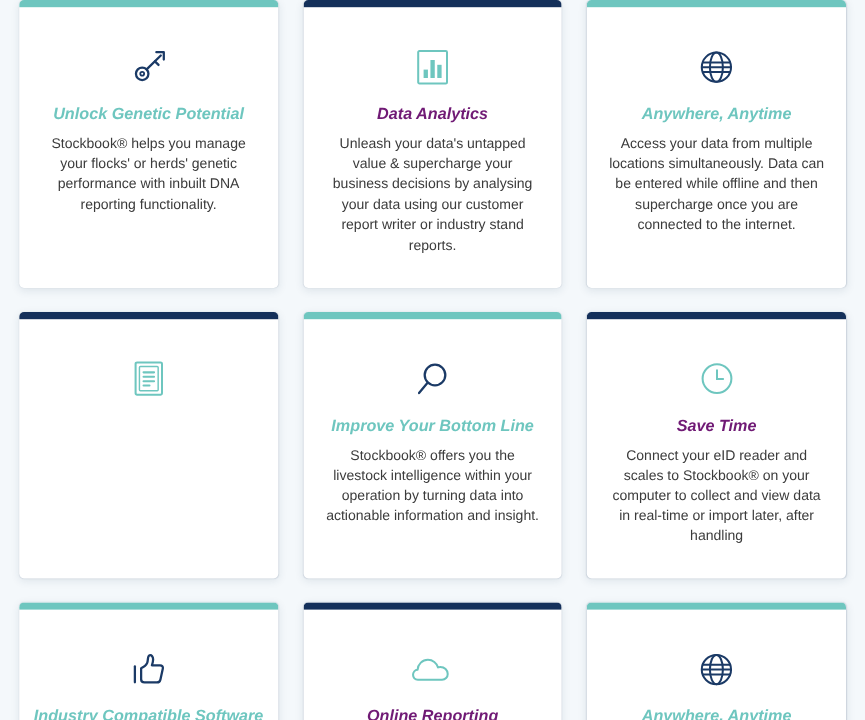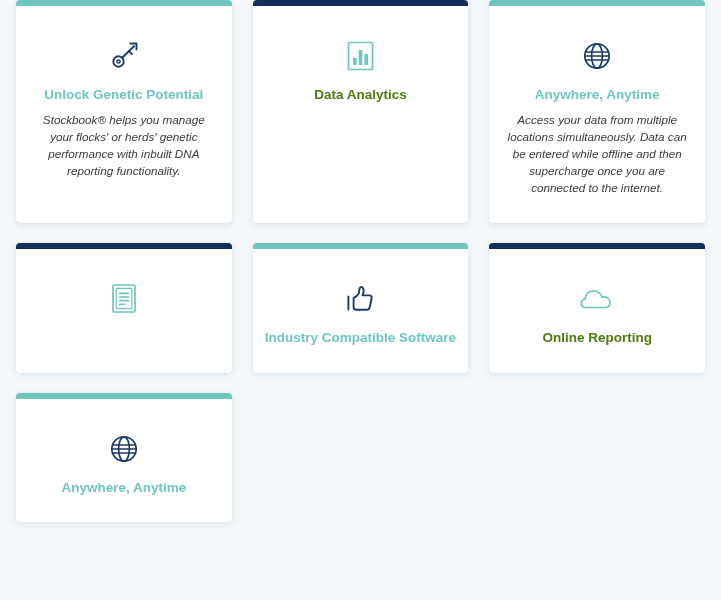--- a/index.html
+++ b/index.html
@@ -68,32 +68,32 @@
     justify-content: center;
   }
   .card-icon svg { display: block; }
 
   .card-title {
     margin-top: 12px;
     font-size: 13.5px;
     font-weight: bold;
     line-height: 1.25;
     padding: 0 12px;
+    font-style: italic;
   }
   .title-teal { color: #6ec6bf; }
-  .title-navy { color: #4d7c0f; }
+  .title-navy { color: #701a75; }
 
   .card-body {
     margin-top: 8px;
     font-size: 11.7px;
     line-height: 1.45;
     color: #3b3b3b;
     text-align: center;
     padding: 0 18px;
-    font-style: italic;
   }
 </style>
 </head>
 <body>
 
 <div class="top-fragment"></div>
 
 <div class="grid">
 
   <div class="card row1">
@@ -115,20 +115,21 @@
     <div class="card-bar bar-navy"></div>
     <div class="card-icon">
       <svg width="27" height="30" viewBox="0 0 27 30" fill="none" stroke="#6ec6bf" stroke-width="1.7">
         <rect x="1.5" y="1.5" width="24" height="27" rx="1"></rect>
         <rect x="6" y="17" width="3.6" height="7" fill="#6ec6bf" stroke="none"></rect>
         <rect x="11.7" y="9" width="3.6" height="15" fill="#6ec6bf" stroke="none"></rect>
         <rect x="17.4" y="13" width="3.6" height="11" fill="#6ec6bf" stroke="none"></rect>
       </svg>
     </div>
     <div class="card-title title-navy">Data Analytics</div>
+    <div class="card-body">Unleash your data's untapped value &amp; supercharge your business decisions by analysing your data using our customer report writer or industry stand reports.</div>
   </div>
 
   <div class="card row1">
     <div class="card-bar bar-teal"></div>
     <div class="card-icon">
       <svg width="30" height="30" viewBox="0 0 30 30" fill="none" stroke="#1b3a66" stroke-width="1.7">
         <circle cx="15" cy="15" r="12.2"></circle>
         <ellipse cx="15" cy="15" rx="5.4" ry="12.2"></ellipse>
         <path d="M3.3 11 H26.7 M3.3 19 H26.7 M2.8 15 H27.2"></path>
       </svg>
@@ -141,21 +142,43 @@
     <div class="card-bar bar-navy"></div>
     <div class="card-icon">
       <svg width="26" height="31" viewBox="0 0 26 31" fill="none" stroke="#6ec6bf" stroke-width="1.7" stroke-linecap="round">
         <rect x="2" y="2" width="22" height="27" rx="1.2"></rect>
         <rect x="5.2" y="5.4" width="15.6" height="20.2" rx="0.8" stroke-width="1.2"></rect>
         <path d="M8.6 10.3 H17.4 M8.6 14 H17.4 M8.6 17.7 H17.4 M8.6 21.3 H13.6"></path>
       </svg>
     </div>
   </div>
 
-
+  <div class="card row2">
+    <div class="card-bar bar-teal"></div>
+    <div class="card-icon">
+      <svg width="28" height="30" viewBox="0 0 28 30" fill="none" stroke="#1b3a66" stroke-width="1.9" stroke-linecap="round">
+        <circle cx="16.5" cy="11.5" r="8.6"></circle>
+        <path d="M10.3 17.9 L3.2 26.5"></path>
+      </svg>
+    </div>
+    <div class="card-title title-teal">Improve Your Bottom Line</div>
+    <div class="card-body">Stockbook® offers you the livestock intelligence within your operation by turning data into actionable information and insight.</div>
+  </div>
+
+  <div class="card row2">
+    <div class="card-bar bar-navy"></div>
+    <div class="card-icon">
+      <svg width="29" height="29" viewBox="0 0 29 29" fill="none" stroke="#6ec6bf" stroke-width="1.7" stroke-linecap="round">
+        <circle cx="14.5" cy="14.5" r="12"></circle>
+        <path d="M14.5 7.6 V14.8 H19.6"></path>
+      </svg>
+    </div>
+    <div class="card-title title-navy">Save Time</div>
+    <div class="card-body">Connect your eID reader and scales to Stockbook® on your computer to collect and view data in real-time or import later, after handling</div>
+  </div>
 
   <div class="card row3">
     <div class="card-bar bar-teal"></div>
     <div class="card-icon">
       <svg width="30" height="30" viewBox="0 0 30 30" fill="none" stroke="#1b3a66" stroke-width="1.9" stroke-linejoin="round" stroke-linecap="round">
         <path d="M3.4 12.4 V25.6"></path>
         <path d="M8.6 13.9 C8.6 13.9 12.4 12.2 13.6 9.6 C14.7 7.2 13.7 3.6 15.6 3.1 C17.4 2.6 18.6 4.4 18.6 6.6 C18.6 8.6 17.6 11.4 17.6 11.4 H24.4 C26.1 11.4 27 12.6 26.7 14 L24.7 23.2 C24.4 24.7 23.3 25.7 21.8 25.7 H11.4 C9.8 25.7 8.6 24.5 8.6 23 Z"></path>
       </svg>
     </div>
     <div class="card-title title-teal">Industry Compatible Software</div>

